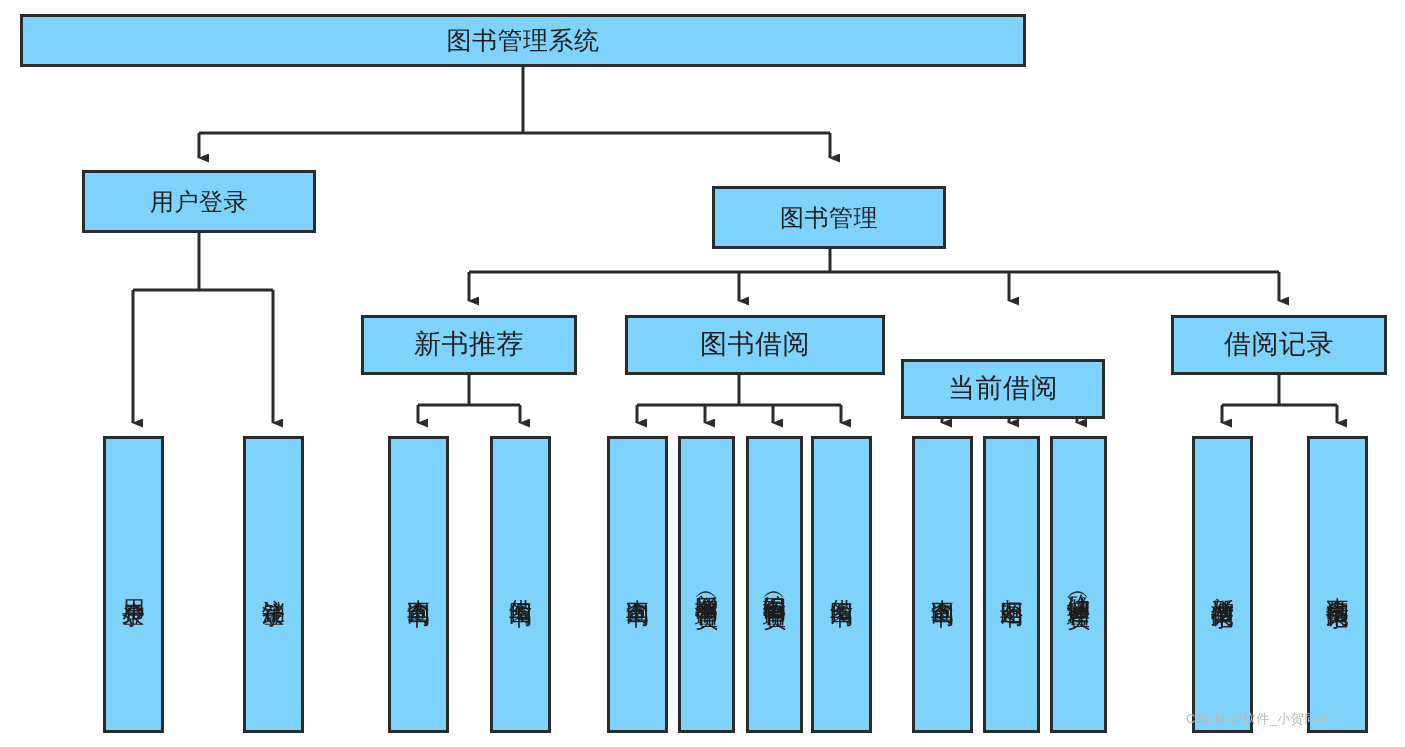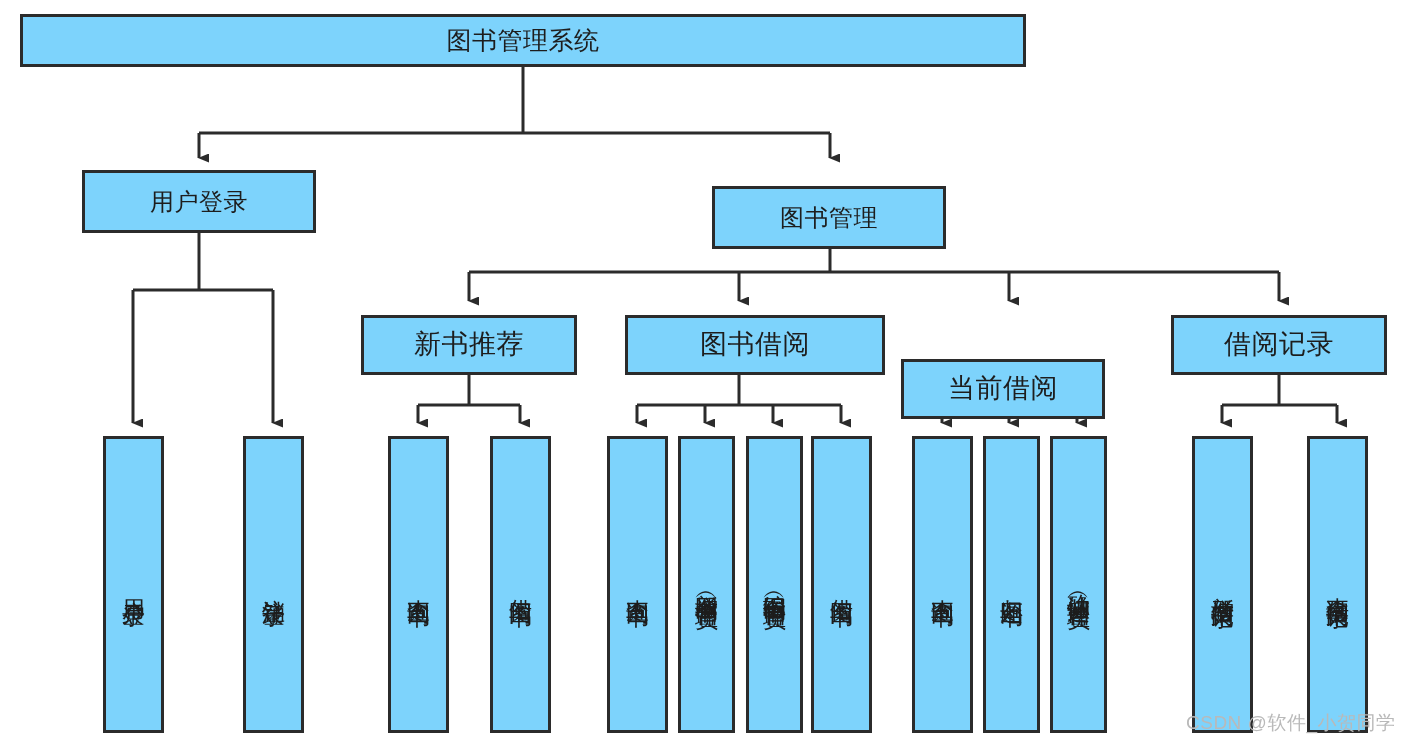--- a/index.html
+++ b/index.html
@@ -57,21 +57,21 @@
     text-orientation: upright;
     line-height: 1.18;
     letter-spacing: 2px;
     white-space: nowrap;
     max-height: 100%;
   }
   .watermark {
     position: absolute;
     left: 1186px;
     top: 710px;
-    font-size: 19px;
+    font-size: 13px;
     color: #b9b9b9;
     white-space: nowrap;
     z-index: 5;
     letter-spacing: 0.5px;
   }
 </style>
 </head>
 <body>
 
 <div id="canvas">

